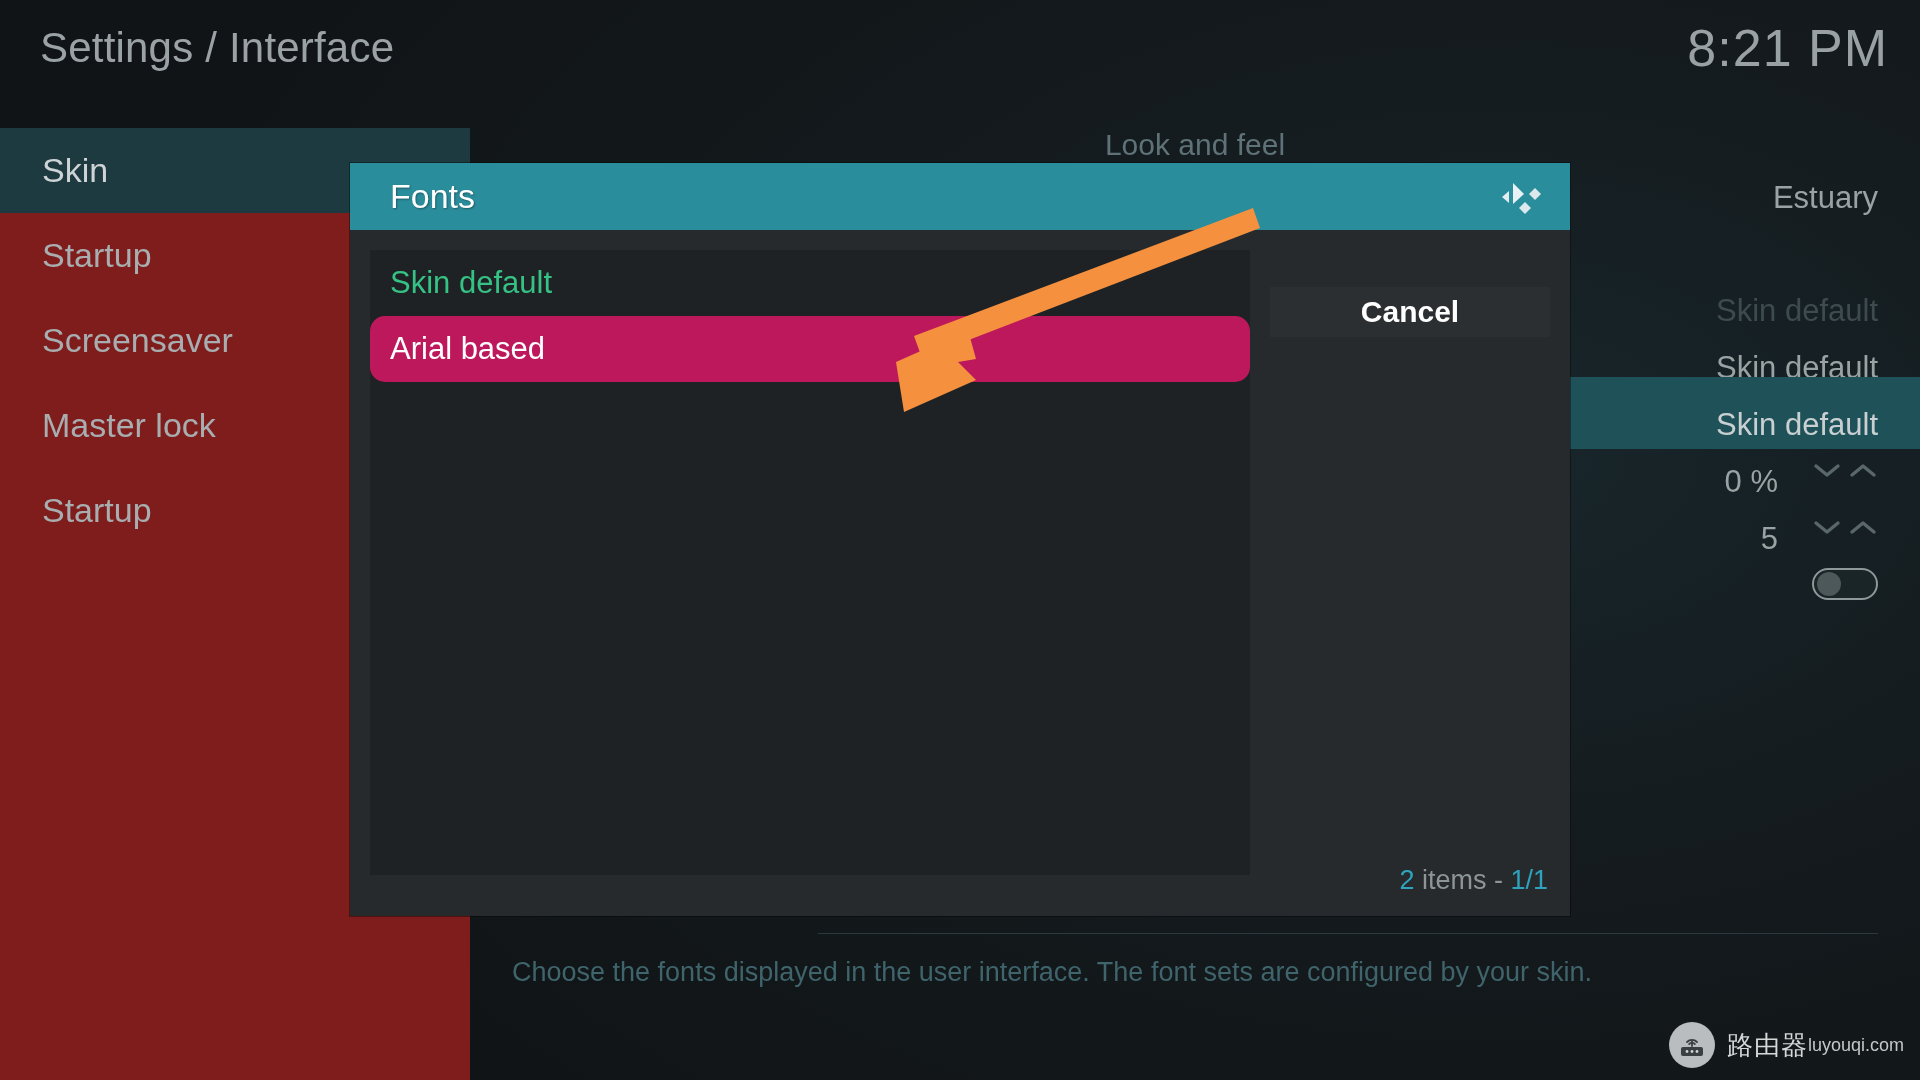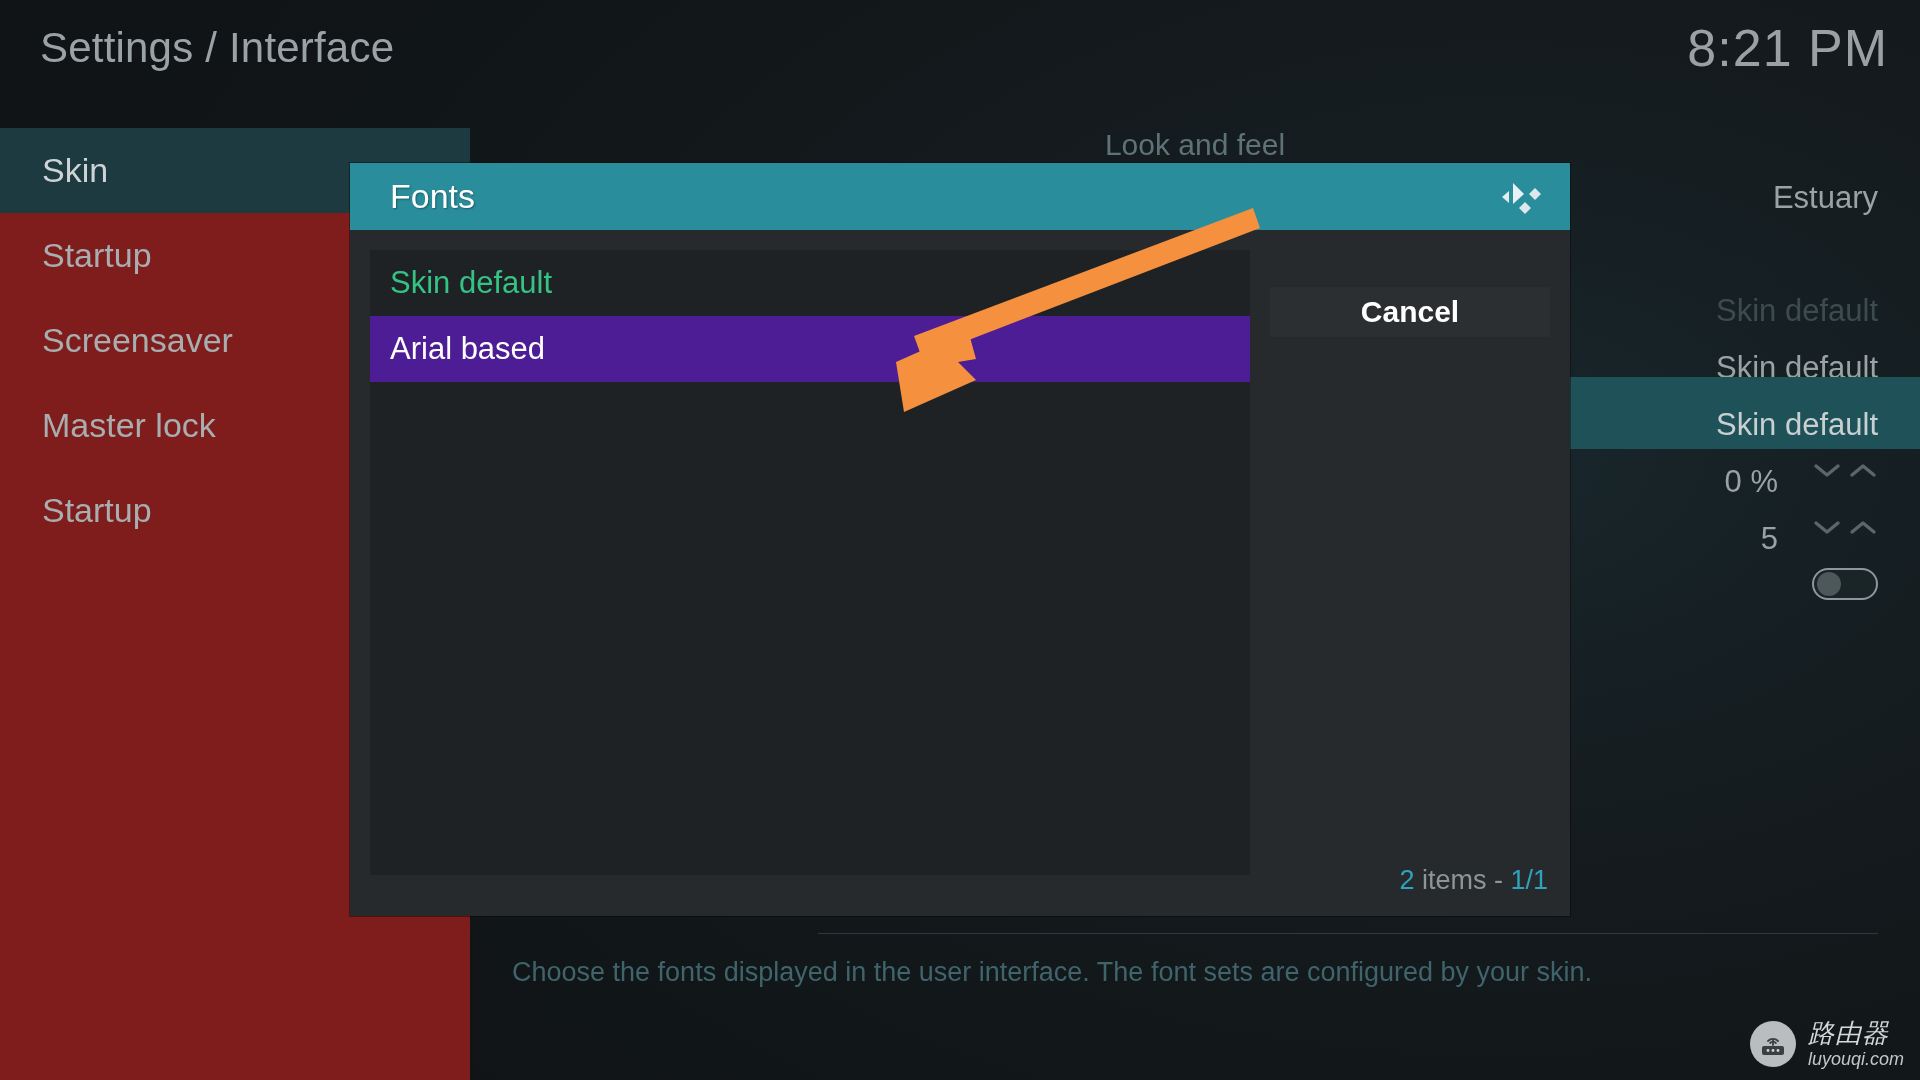--- a/index.html
+++ b/index.html
@@ -267,21 +267,22 @@
   }
   .list-item-label {
     font-size: 31px;
     font-weight: 300;
     white-space: nowrap;
   }
   .list-item.is-current .list-item-label {
     color: #36c285;
   }
   .list-item.is-focused {
-    background: #4c1d95;
+    background: #be185d;
+    border-radius: 15px;
   }
   .list-item.is-focused .list-item-label {
     color: #ffffff;
   }
 
   #cancel-button {
     position: absolute;
     left: 920px;
     top: 57px;
     width: 280px;
@@ -333,23 +334,22 @@
     height: 46px;
     border-radius: 50%;
     background: #b9bdbf;
     display: flex;
     align-items: center;
     justify-content: center;
     flex: none;
   }
   #watermark-text {
     display: flex;
-    flex-direction: column;
+    flex-direction: row;
     line-height: 1;
-    font-style: italic;
   }
   #watermark-cn {
     font-size: 26px;
     color: #d5d8d9;
     letter-spacing: 1px;
     white-space: nowrap;
   }
   #watermark-url {
     font-size: 18px;
     color: #c3c7c8;

